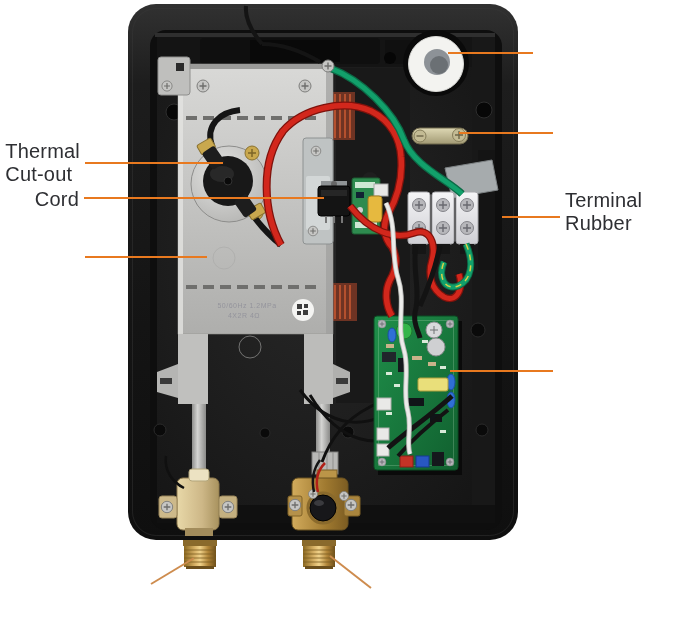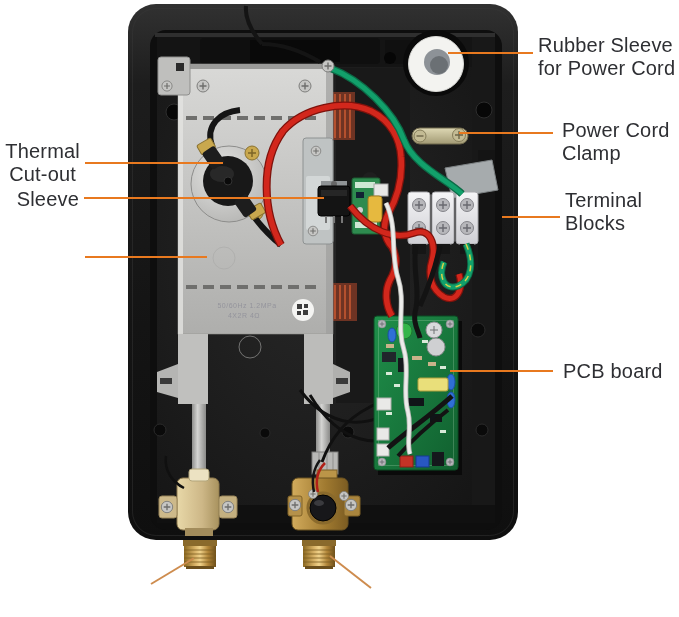--- a/index.html
+++ b/index.html
@@ -1,21 +1,21 @@
 <!DOCTYPE html>
 <html><head>
 <meta charset="utf-8">
 <style>
   html,body{margin:0;padding:0;background:#ffffff;}
   .scene{position:relative;width:679px;height:617px;background:#ffffff;overflow:hidden;
          font-family:"Liberation Sans",sans-serif;}
   .photo{position:absolute;left:0;top:0;}
   .label{position:absolute;font-size:20px;line-height:23px;font-weight:500;
          color:#2E2F33;white-space:pre-line;letter-spacing:.2px;}
-  .label.r{text-align:center;}
+  .label.r{text-align:left;}
   .leader{position:absolute;height:2px;background:#E8791F;}
   .leader.diag{background:#CE8C4E;}
   .leader.diag-l{transform:rotate(-31deg);transform-origin:0 50%;}
   .leader.diag-r{transform:rotate(38deg);transform-origin:0 50%;}
 </style>
 </head>
 <body>
 
 <div class="scene">
 
@@ -358,24 +358,19 @@
   <div class="leader" style="left:448px;top:52px;width:85px"></div>
   <div class="leader" style="left:459px;top:132px;width:94px"></div>
   <div class="leader" style="left:502px;top:216px;width:58px"></div>
   <div class="leader" style="left:450px;top:370px;width:103px"></div>
   <div class="leader" style="left:85px;top:162px;width:138px"></div>
   <div class="leader" style="left:84px;top:197px;width:240px"></div>
   <div class="leader" style="left:85px;top:256px;width:122px"></div>
   <div class="leader diag diag-l" style="left:151px;top:583px;width:50px"></div>
   <div class="leader diag diag-r" style="left:330px;top:555px;width:52px"></div>
 
-  <div class="label" style="left:538px;top:34px">Rubber Sleeve
-for Power Cord</div>
-  <div class="label" style="left:562px;top:119px">Power Cord
-Clamp</div>
   <div class="label" style="left:565px;top:189px">Terminal
-Blocks</div>
-  <div class="label" style="left:563px;top:360px">PCB board</div>
+Rubber</div>
   <div class="label r" style="right:599px;top:140px">Thermal
 Cut-out</div>
-  <div class="label r" style="right:600px;top:188px">Sleeve</div>
+  <div class="label r" style="right:600px;top:188px">Cord</div>
 
 </div>
 
 </body></html>

